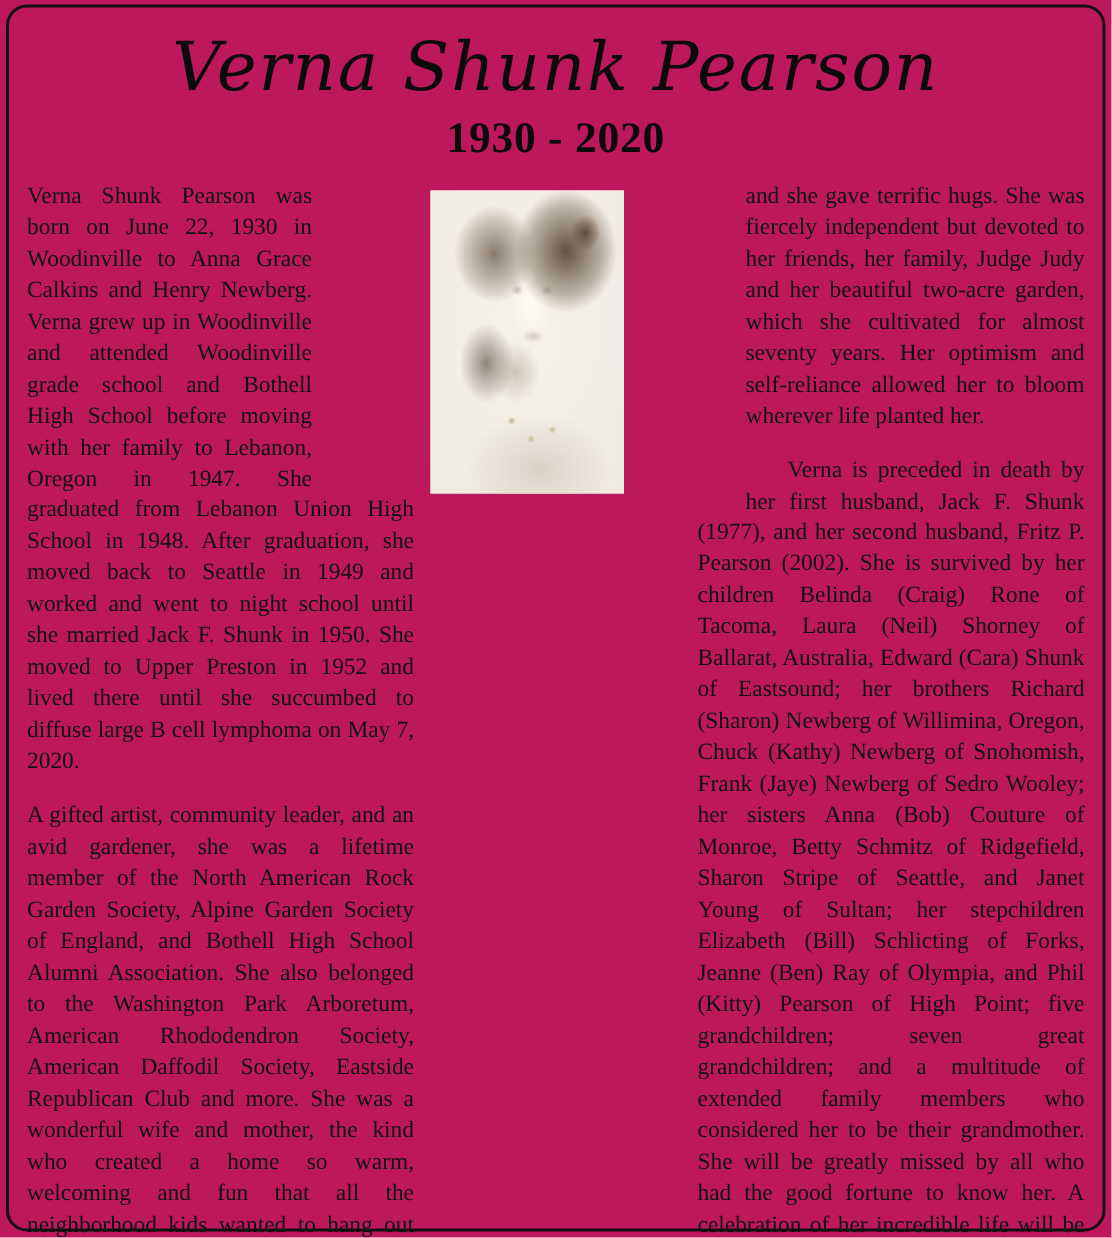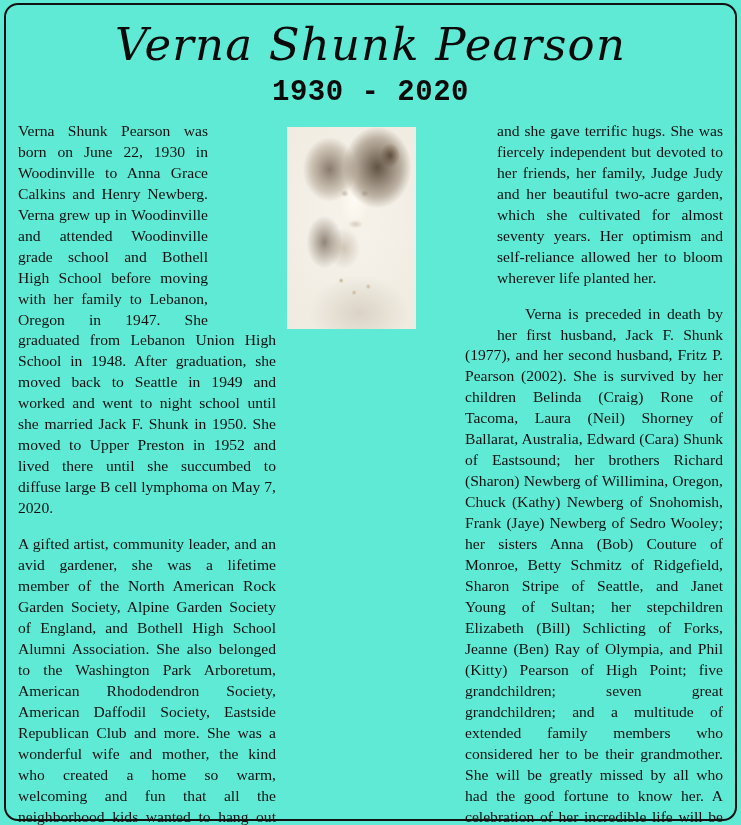--- a/index.html
+++ b/index.html
@@ -9,21 +9,21 @@
     background: #ffffff;
   }
   body {
     font-family: "Liberation Serif", serif;
   }
 
   .page {
     position: relative;
     width: 741px;
     height: 825px;
-    background: #5eead4;
+    background: #be185d;
     box-sizing: border-box;
     overflow: hidden;
   }
 
   
   .frame {
     position: absolute;
     left: 4px;
     top: 3px;
     right: 4px;
@@ -50,21 +50,21 @@
     font-family: "DejaVu Serif", "Liberation Serif", serif;
     font-style: italic;
     font-weight: 400;
     font-size: 45px;
     line-height: 1.04;
     letter-spacing: 1.2px;
     color: #0a0a0a;
     white-space: nowrap;
   }
   .life-dates {
-    font-family: Liberation Mono, monospace;
+    font-family: Liberation Serif, serif;
     font-weight: 700;
     font-size: 29px;
     line-height: 1.0;
     letter-spacing: 0.5px;
     color: #0a0a0a;
     margin-top: 9px;
   }
 
   
   .columns {

